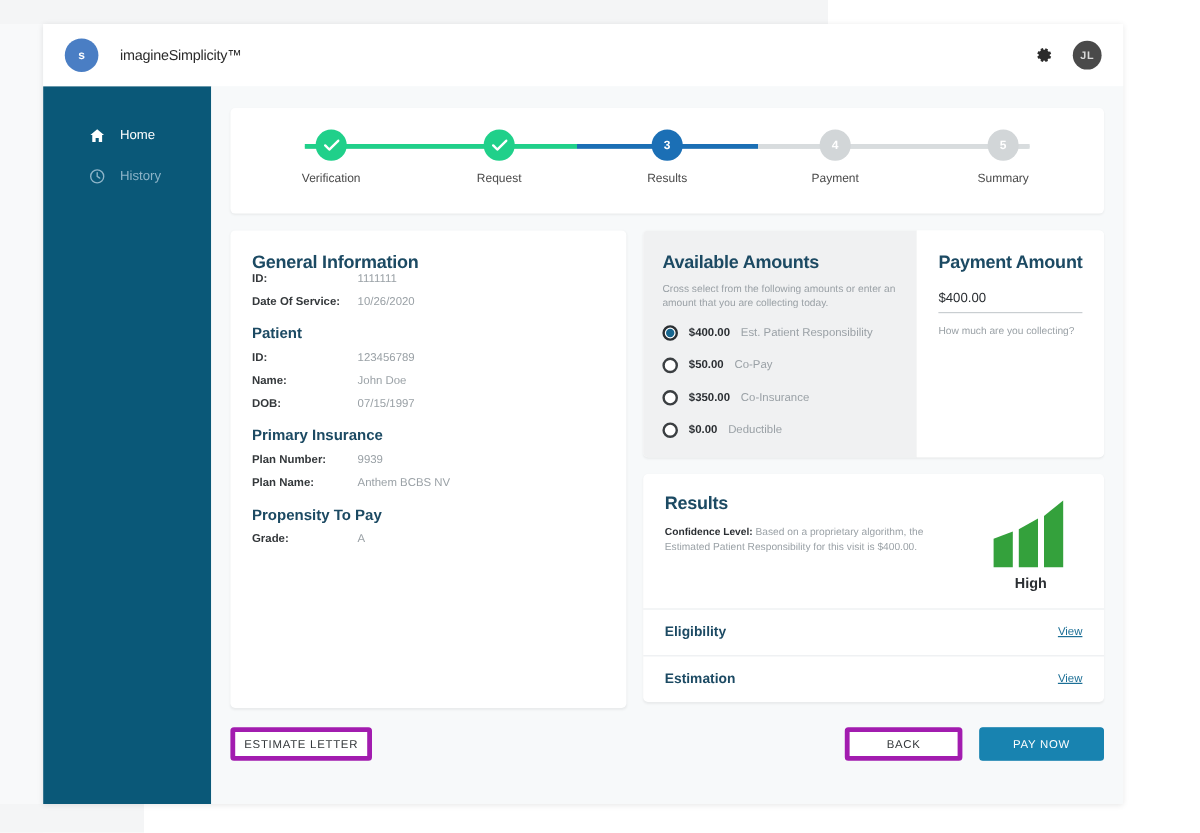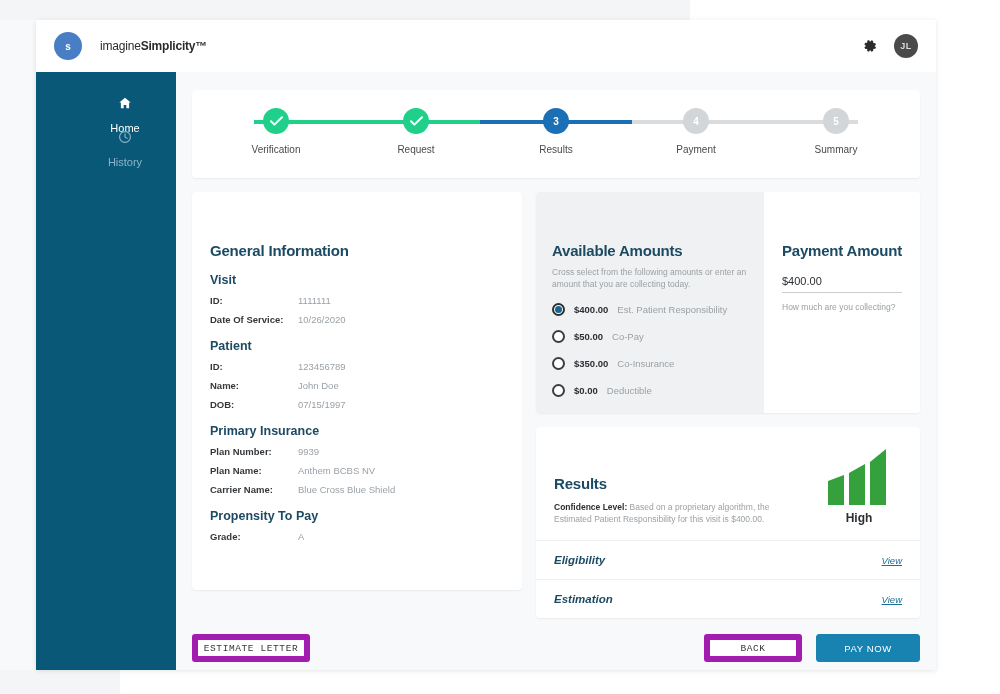--- a/index.html
+++ b/index.html
@@ -42,21 +42,21 @@
   .logo-mark {
     width: 28px; height: 28px; border-radius: 50%;
     background: #4a7ec4; margin-left: 18px;
     display: flex; align-items: center; justify-content: center;
     color: #ffffff; font-size: 10px; font-weight: bold;
   }
   .logo-text {
     margin-left: 18px; font-size: 12px; color: #2b2b2b;
     letter-spacing: -0.2px; white-space: nowrap;
   }
-  .logo-text .b { font-weight: bold; }
+  .logo-text .b { font-weight: normal; }
   .header-right {
     margin-left: auto; margin-right: 18px;
     display: flex; align-items: center; gap: 16px;
   }
   .gear { width: 16px; height: 16px; display: block; }
   .avatar {
     width: 24px; height: 24px; border-radius: 50%;
     background: #4a4a4a; color: #d8d8d8;
     font-size: 9px; font-weight: bold;
     display: flex; align-items: center; justify-content: center;
@@ -66,21 +66,20 @@
   
   .sidebar {
     position: absolute; left: 0; top: 52px; width: 140px; height: 598px;
     background: #0a5878;
     padding-top: 24px;
   }
   .nav-item {
     display: flex; align-items: center; height: 34px;
     padding-left: 38px; gap: 12px;
     font-size: 11px;
-    flex-direction: column;
   }
   .nav-item.active { color: #ffffff; }
   .nav-item.dim { color: #8db4c8; }
   .nav-icon { width: 14px; height: 14px; flex: none; display: block; }
 
   
   .content {
     position: absolute; left: 140px; top: 52px;
     width: 760px; height: 598px; background: #f7f9fa;
     padding: 18px 16px 0 16px;
@@ -126,21 +125,20 @@
   .col-left { width: 330px; flex: none; }
   .col-right { flex: 1; }
 
   .card {
     background: #ffffff; border-radius: 4px;
     box-shadow: 0 1px 2px rgba(0,0,0,0.06);
   }
   .panel-title {
     font-size: 15px; font-weight: bold; color: #1c4a63;
     letter-spacing: -0.2px;
-    margin-top: 32px;
   }
   .sec-title {
     font-size: 12.5px; font-weight: bold; color: #1c4a63;
     margin: 14px 0 8px 0;
   }
   .ginfo { padding: 18px 18px 22px 18px; height: 398px; }
   .row { display: flex; font-size: 9.5px; margin-bottom: 8px; }
   .row .k { width: 88px; flex: none; color: #34383b; font-weight: bold; }
   .row .v { color: #9aa1a6; }
 
@@ -190,38 +188,38 @@
   }
   .conf b { color: #2b2f33; }
   .gauge { width: 86px; flex: none; text-align: center; padding-top: 4px; }
   .bars { height: 58px; display: block; margin: 0 auto; }
   .gauge-lbl {
     margin-top: 6px; font-size: 12px; font-weight: bold; color: #2b2f33;
   }
   .link-row {
     display: flex; align-items: center; justify-content: space-between;
     padding: 13px 18px; border-top: 1px solid #eceef0;
-    font-size: 11.5px; font-weight: bold; color: #1c4a63; font-style: italic;
+    font-size: 11.5px; font-weight: bold; color: #1c4a63;
   }
   .view-link {
     font-size: 9.5px; font-weight: normal; color: #1c6f96;
     text-decoration: underline;
   }
 
   
   .footer {
     display: flex; align-items: center; margin-top: 16px;
   }
   .btn {
     font-size: 9.5px; letter-spacing: 0.6px; border-radius: 3px;
     display: flex; align-items: center; justify-content: center;
     height: 28px;
   }
   .btn-outline {
-    background: #ffffff; border: 6px solid #a21caf; color: #34383b; font-family: Liberation Mono, monospace;
+    background: #ffffff; border: 4px solid #a21caf; color: #34383b;
   }
   .btn-estimate { width: 118px; }
   .btn-back { width: 98px; margin-right: 14px; }
   .btn-pay {
     width: 104px; background: #1883b0; color: #ffffff; border: 1px solid #1883b0;
   }
   .spacer { flex: 1; }
 </style>
 </head>
 <body>
@@ -319,21 +317,20 @@
           </div>
         </div>
       </div>
 
       <div class="cols">
 
         <div class="col-left">
           <div class="card ginfo">
             <div class="panel-title">General Information</div>
 
-            <div class="sec-title">Visit</div>
             <div class="row">
               <div class="k">ID:</div>
               <div class="v">1111111</div>
             </div>
             <div class="row">
               <div class="k">Date Of Service:</div>
               <div class="v">10/26/2020</div>
             </div>
 
             <div class="sec-title">Patient</div>
@@ -351,24 +348,20 @@
             </div>
 
             <div class="sec-title">Primary Insurance</div>
             <div class="row">
               <div class="k">Plan Number:</div>
               <div class="v">9939</div>
             </div>
             <div class="row">
               <div class="k">Plan Name:</div>
               <div class="v">Anthem BCBS NV</div>
-            </div>
-            <div class="row">
-              <div class="k">Carrier Name:</div>
-              <div class="v">Blue Cross Blue Shield</div>
             </div>
 
             <div class="sec-title">Propensity To Pay</div>
             <div class="row">
               <div class="k">Grade:</div>
               <div class="v">A</div>
             </div>
           </div>
         </div>
 

